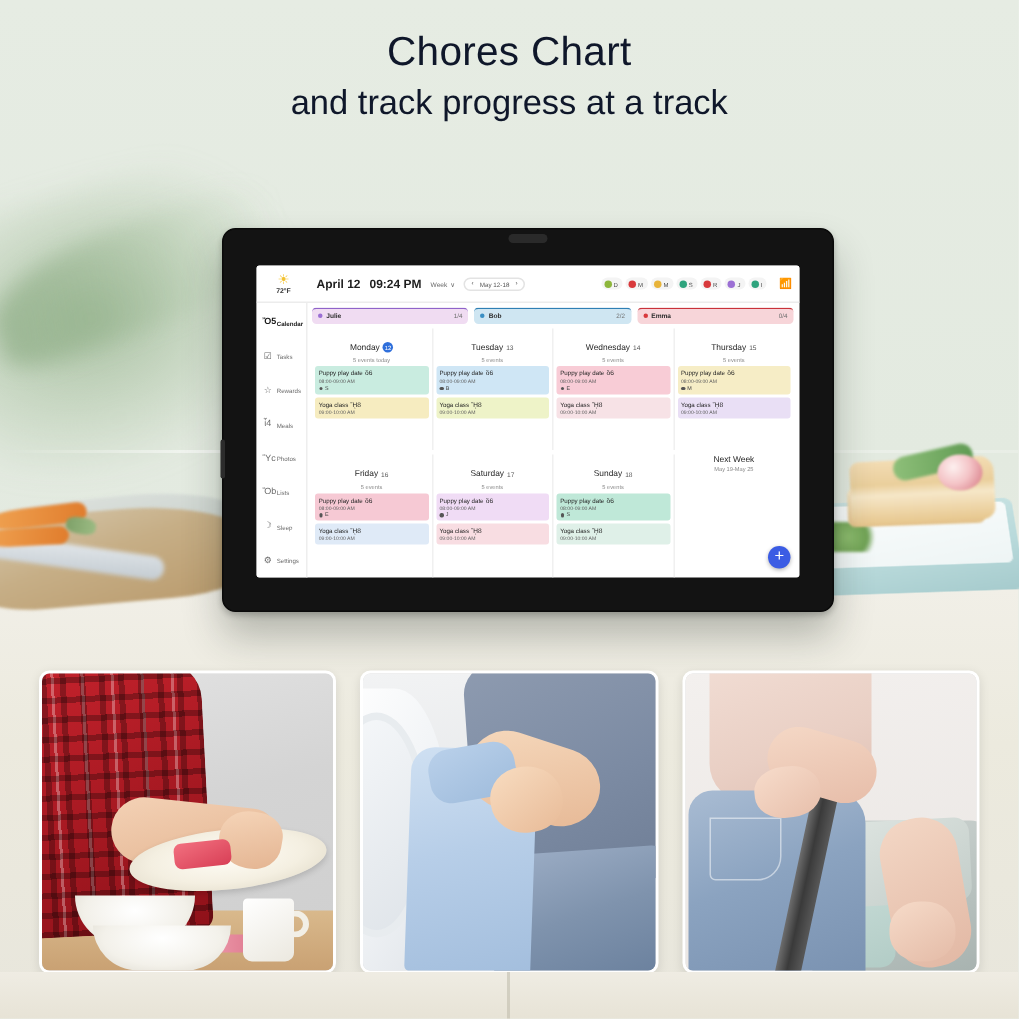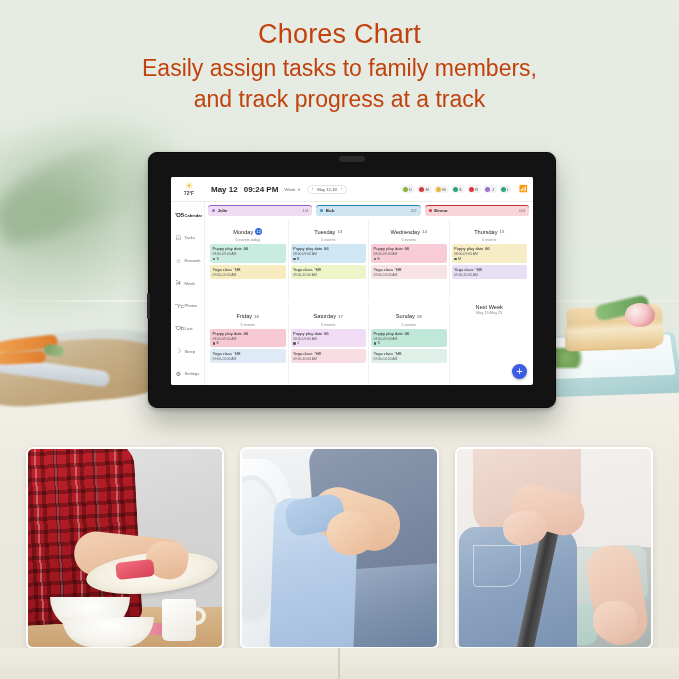--- a/index.html
+++ b/index.html
@@ -106,21 +106,21 @@
     filter: blur(1px);
   }
   .shelf-line {
     position: absolute; left: 0; right: 0; top: 300px; height: 2px;
     background: linear-gradient(90deg, rgba(255,255,255,0), rgba(255,255,255,.55) 20%, rgba(255,255,255,.2));
   }
 
   
   .hero {
     position: absolute; left: 0; right: 0; top: 18px;
-    text-align: center; color: #c2410c;
+    text-align: center; color: #0f172a;
   }
   .hero-title { font-size: 27px; letter-spacing: .2px; line-height: 1.25; font-weight: 400; }
   .hero-sub { font-size: 23px; line-height: 1.33; font-weight: 400; margin-top: 1px; }
 
   
   .tablet {
     position: absolute; left: 148px; top: 152px; width: 408px; height: 256px;
     background: #131313; border-radius: 9px;
     box-shadow: 0 16px 26px rgba(40,50,40,.30), 0 2px 5px rgba(0,0,0,.25);
     border: 1px solid #0a0a0a;
@@ -410,36 +410,35 @@
   <div class="tray-inner"></div>
   <div class="parsley"></div>
   <div class="sandwich2"></div>
   <div class="sandwich"></div>
   <div class="cucumber"></div>
   <div class="radish"></div>
 </div>
 
 <div class="hero">
   <div class="hero-title">Chores Chart</div>
-  <div class="hero-sub">Easily assign tasks to family members,</div>
   <div class="hero-sub">and track progress at a track</div>
 </div>
 
 <div class="tablet">
   <div class="notch"></div>
   <div class="side-btn"></div>
 
   <div class="screen">
 
     <div class="topbar">
       <div class="weather">
         <span class="sun-icon">☀</span>
         <span class="weather-temp">72°F</span>
       </div>
-      <div class="dt">May 12</div>
+      <div class="dt">April 12</div>
       <div class="dt">09:24 PM</div>
       <div class="view-select">
         <span>Week</span>
         <span>∨</span>
       </div>
       <div class="nav-pill">
         <span class="nav-arrow">‹</span>
         <span>May 12-18</span>
         <span class="nav-arrow">›</span>
       </div>

